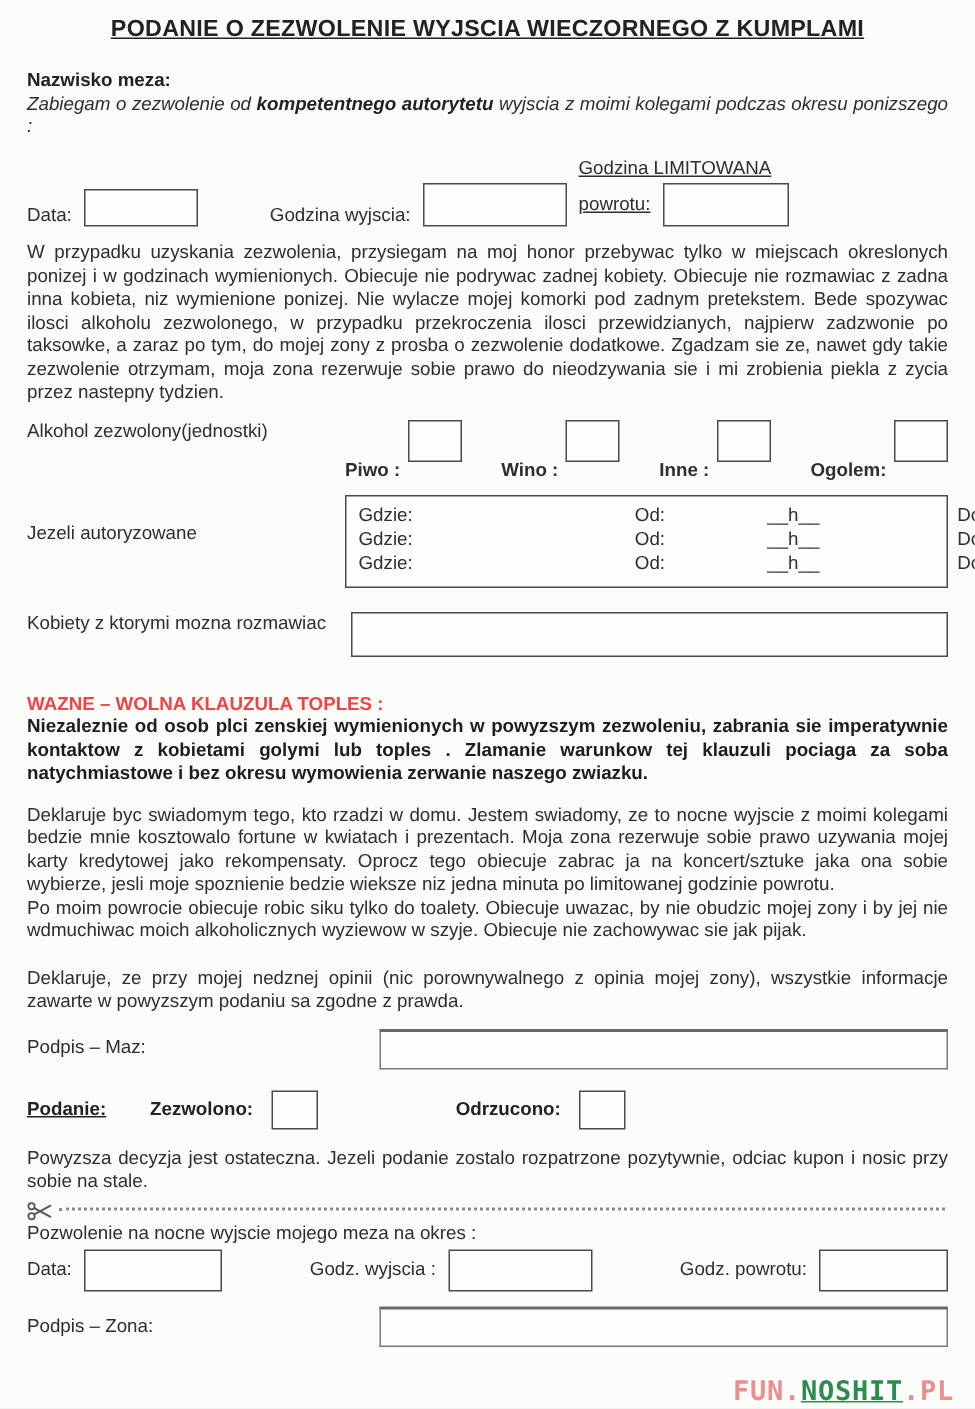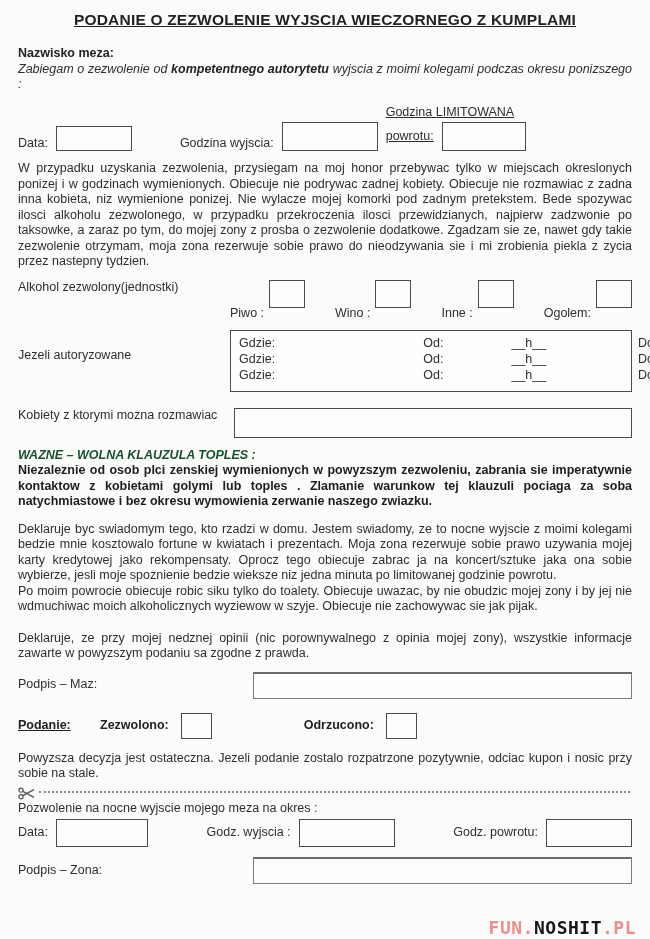--- a/index.html
+++ b/index.html
@@ -27,40 +27,40 @@
   .row1 .lbl{margin-right:8px;}
   .box-date{width:76px;height:25px;}
   .box-exit{width:96px;height:29px;}
   .box-return{width:84px;height:29px;}
   .limit-cell{margin-left:8px;text-decoration:underline;}
   .limit-cell .l1{margin-bottom:2px;}
 
   
   .alc-row{display:flex;margin-top:10px;}
   .side-label{flex:0 0 212px;}
-  .alc-groups{flex:1;display:flex;justify-content:space-between;height:44px;}
+  .alc-groups{flex:1;display:flex;justify-content:space-between;height:44px;font-weight:bold;}
   .alc-group{display:flex;}
   .alc-label{align-self:flex-end;padding-bottom:2px;}
   .alc-box{width:36px;height:28px;margin-left:5px;align-self:flex-start;}
 
   
   .places-row{display:flex;margin-top:6px;}
   .places-label{padding-top:18px;}
   .places-box{flex:1;border:1px solid #4a4a4a;background:#fdfdfd;padding:4px 8px 8px 8px;}
   .place-line{display:flex;line-height:16px;gap:46px;}
   .pl-gdzie{flex:0 0 36%;}
   .pl-od,.pl-do{flex:0 0 11%;}
   .pl-val{flex:0 0 21%;}
 
   
   .women-row{display:flex;margin-top:16px;align-items:flex-start;}
   .women-label{flex:0 0 216px;line-height:15px;}
   .women-box{flex:1;height:30px;}
 
-  .clause-head{font-weight:bold;color:#14532d;margin-top:10px;font-style:italic;}
+  .clause-head{font-weight:bold;color:#ef4444;margin-top:24px;}
   .clause-body{font-weight:bold;color:#1d1d1d;text-align:justify;}
 
   
   .sig-row{display:flex;align-items:center;margin-top:10px;}
   .sig-label{flex:0 0 235px;}
   .sig-box{flex:1;height:27px;}
 
   
   .dec-row{display:flex;align-items:center;margin-top:14px;}
   .dec-box{width:31px;height:26px;margin-left:12px;}
@@ -219,15 +219,15 @@
       <span class="lbl">Godz. powrotu:</span>
       <span class="fbox cbox-return"></span>
     </span>
   </div>
 
   <div class="sig-row mt6">
     <span class="sig-label">Podpis – Zona:</span>
     <span class="fbox sigbox sig-box"></span>
   </div>
 
-  <div class="watermark"><span style="color: rgb(238, 128, 128);">FUN.</span><span style="color: #000000;">NOSHIT</span><span style="color: rgb(238, 128, 128);">.PL</span></div>
+  <div class="watermark"><span style="color: rgb(238, 128, 128);">FUN.</span><span style="color: #15803d; text-decoration: underline;">NOSHIT</span><span style="color: rgb(238, 128, 128);">.PL</span></div>
 
 </div>
 
 </body></html>

